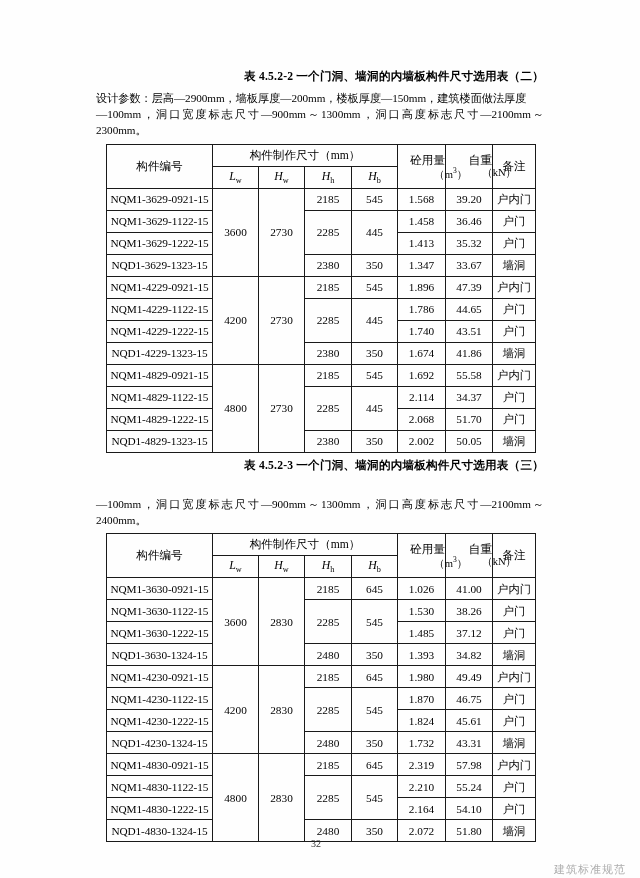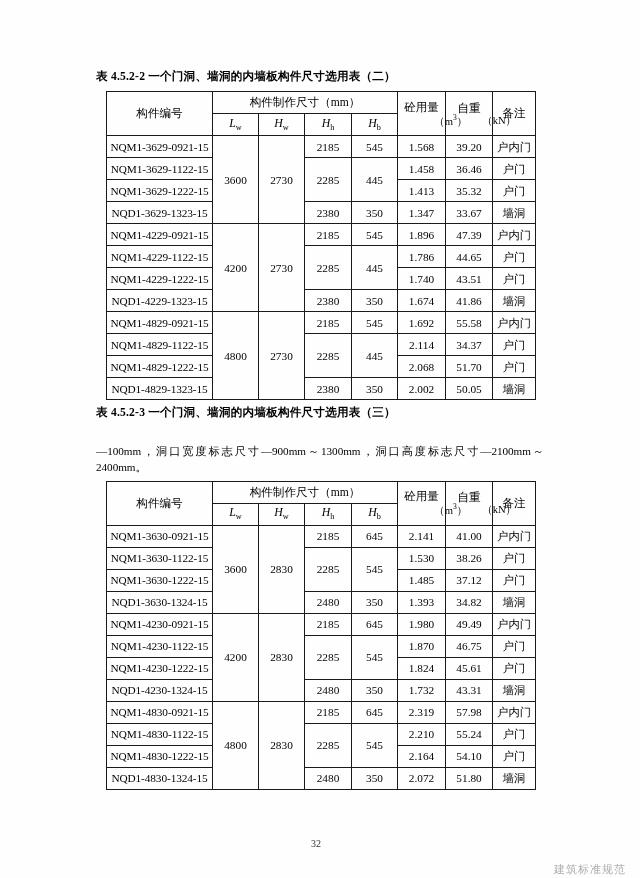--- a/index.html
+++ b/index.html
@@ -25,21 +25,21 @@
   .content {
     position: absolute;
     left: 96px;
     top: 70px;
     width: 448px;
   }
 
   .table-block { margin-bottom: 2px; }
 
   .tbl-title {
-    text-align: left;
+    text-align: right;
     font-weight: bold;
     font-size: 11.6px;
     letter-spacing: .2px;
     margin: 0 0 7px 0;
     line-height: 1.25;
   }
 
   .params {
     font-size: 11.2px;
     line-height: 1.42;
@@ -76,21 +76,21 @@
   .c-hh    { width: 47px; }
   .c-hb    { width: 46px; }
   .c-vol   { width: 48px; }
   .c-wt    { width: 47px; }
   .c-note  { width: 43px; }
 
   .hdr-id { height: 44px; }
   .hdr-dim { height: 22px; }
   .hdr-sub { height: 22px; }
   .unit-cell { line-height: 1.18; padding: 1px 0; }
-  .unit-cell .l1 { display:block; }
+  .unit-cell .l1 { display:block;text-align:right; }
   .unit-cell .l2 { display:block; font-size:10.6px;margin-left:36px; }
   .sub-sym {
     font-style: italic;
     font-size: 11.8px;
     font-family: Liberation Serif, serif;
   }
   .sub-sym sub { font-size: 8.2px; font-style: normal; }
   sup { font-size: 7.6px; }
 
   .idcell { letter-spacing: -0.1px; font-size: 11.1px; margin-top: 25px; }
@@ -115,20 +115,24 @@
   }
 </style>
 </head>
 <body>
 
 <div class="page">
   <div class="content">
 
     <div class="table-block">
       <div class="tbl-title">表 4.5.2-2  一个门洞、墙洞的内墙板构件尺寸选用表（二）</div>
+      <div class="params">
+        <span>设计参数：层高—2900mm，墙板厚度—200mm，楼板厚度—150mm，建筑楼面做法厚度</span><br>
+        <span>—100mm，洞口宽度标志尺寸—900mm～1300mm，洞口高度标志尺寸—2100mm～2300mm。</span>
+      </div>
       <table class="dt">
         <colgroup>
           <col class="c-id">
             <col class="c-lw">
             <col class="c-hw">
             <col class="c-hh">
           <col class="c-hb">
             <col class="c-vol">
             <col class="c-wt">
             <col class="c-note">
@@ -293,21 +297,21 @@
             <th class="hdr-sub"><span class="sub-sym"><span>H</span><sub>b</sub></span></th>
           </tr>
         </thead>
         <tbody>
             <tr>
               <td class="idcell outer-l">NQM1-3630-0921-15</td>
               <td rowspan="4">3600</td>
               <td rowspan="4">2830</td>
               <td>2185</td>
               <td>645</td>
-              <td>2.141</td>
+              <td>1.026</td>
               <td>41.00</td>
               <td class="outer-r">户内门</td>
             </tr>
             <tr>
               <td class="idcell outer-l">NQM1-3630-1122-15</td>
               <td rowspan="2">2285</td>
               <td rowspan="2">545</td>
               <td>1.530</td>
               <td>38.26</td>
               <td class="outer-r">户门</td>

